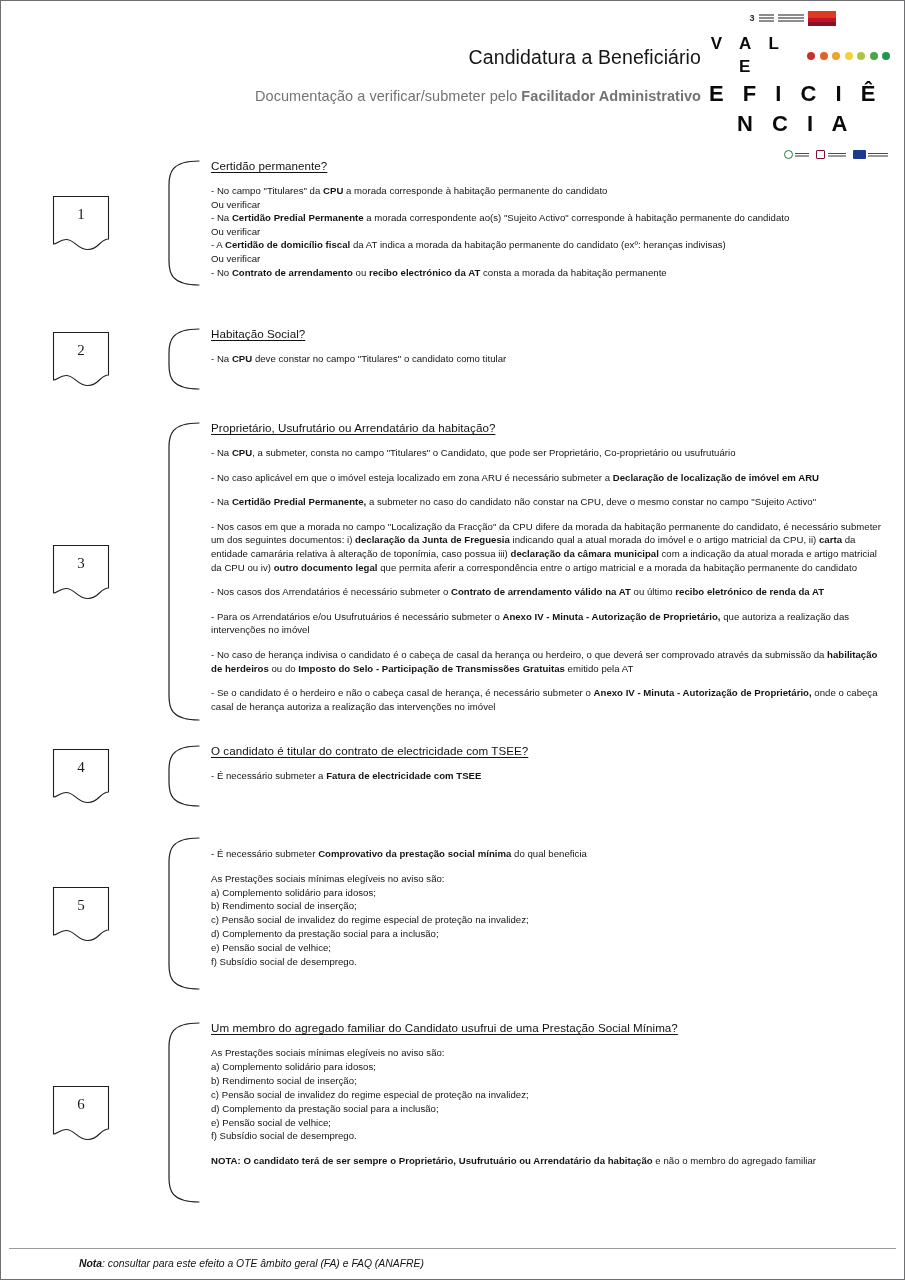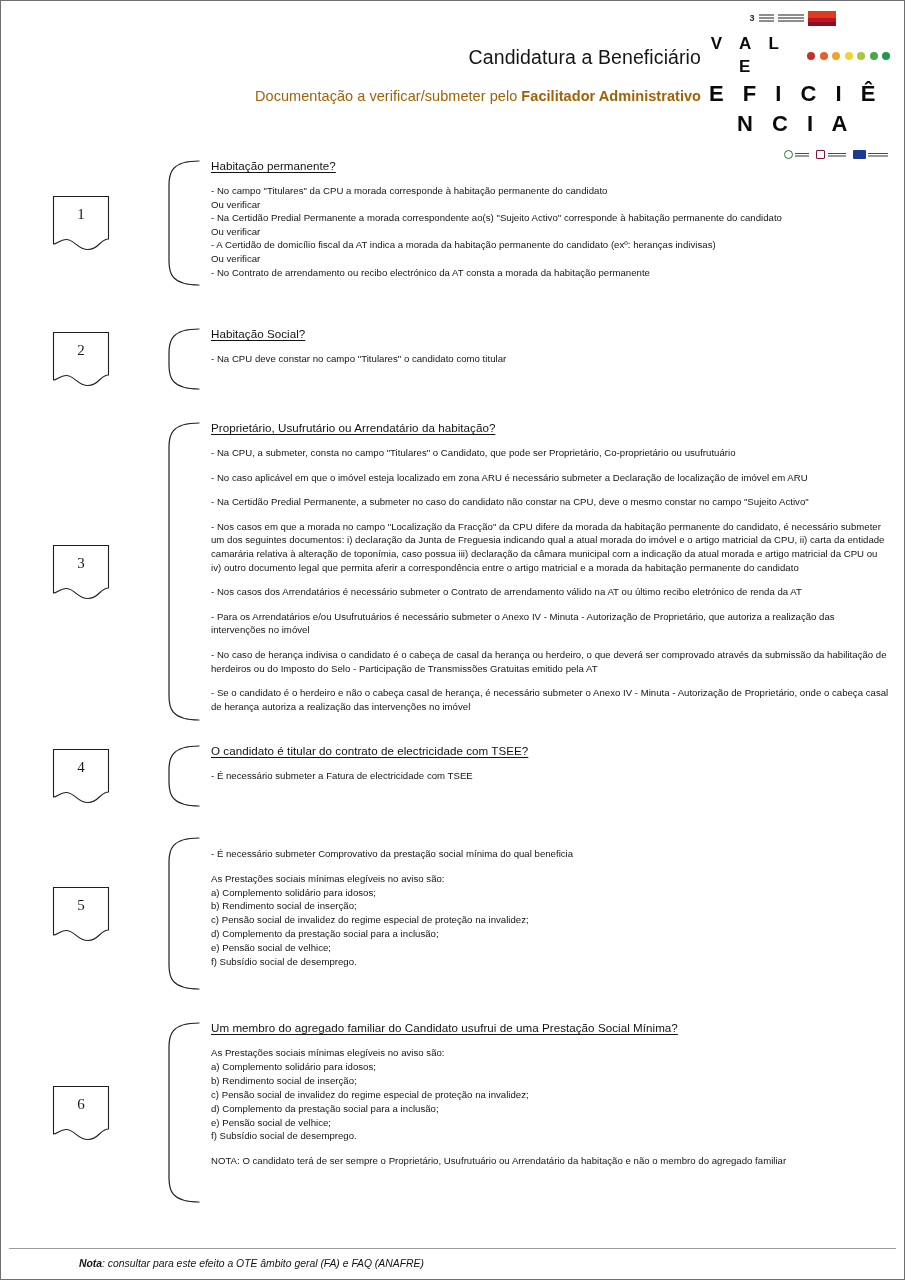--- a/index.html
+++ b/index.html
@@ -37,21 +37,21 @@
   .doc-title {
     font-size: 19.5px;
     font-weight: 400;
     color: #161616;
     margin-top: 45px;
     letter-spacing: .1px;
   }
   .doc-subtitle {
     font-size: 14.5px;
     font-weight: 400;
-    color: #a16207;
+    color: #737373;
     margin-top: 19px;
     letter-spacing: .05px;
     white-space: nowrap;
     margin-left: 44px;
   }
   .doc-subtitle b { font-weight: 700; }
 
   .logo-zone {
     position: absolute;
     right: 14px; top: 8px;
@@ -200,21 +200,21 @@
     letter-spacing: .05px;
   }
   .para {
     font-size: 9.6px;
     line-height: 1.42;
     color: #151515;
     margin-top: 11px;
     letter-spacing: .02px;
   }
   .para.list { margin-top: 11px; line-height: 1.45; }
-  .para b { font-weight: 400; }
+  .para b { font-weight: 700; }
   .para .il { display: block; }
 
   
   .footer {
     position: absolute;
     left: 0; right: 0; bottom: 0;
     padding: 0 0 0 78px;
   }
   .footer-rule {
     border-top: 1px solid #9b9b9b;
@@ -309,21 +309,21 @@
             </svg>
             <span class="badge-num">1</span>
           </div>
         </div>
         <div class="brace-col" style="height: 128px;">
           <svg width="42" height="128" viewBox="0 0 42 128">
             <path d="M38 2 C10 2 8 14.3 8 26 L8 102 C8 113.7 10 126 38 126" fill="none" stroke="#1f1f1f" stroke-width="1.2" stroke-linecap="round"></path>
           </svg>
         </div>
         <div class="content-col">
-          <div class="q-title">Habitação permanente?</div>
+          <div class="q-title">Certidão permanente?</div>
           <div class="para">
             <span class="il">- No campo "Titulares" da <b>CPU</b> a morada corresponde à habitação permanente do candidato</span>
             <span class="il">Ou verificar</span>
             <span class="il">- Na <b>Certidão Predial Permanente</b> a morada correspondente ao(s) "Sujeito Activo" corresponde à habitação permanente do candidato</span>
             <span class="il">Ou verificar</span>
             <span class="il">- A <b>Certidão de domicílio fiscal</b> da AT indica a morada da habitação permanente do candidato (exº: heranças indivisas)</span>
             <span class="il">Ou verificar</span>
             <span class="il">- No <b>Contrato de arrendamento</b> ou <b>recibo electrónico da AT</b> consta a morada da habitação permanente</span>
           </div>
         </div>

